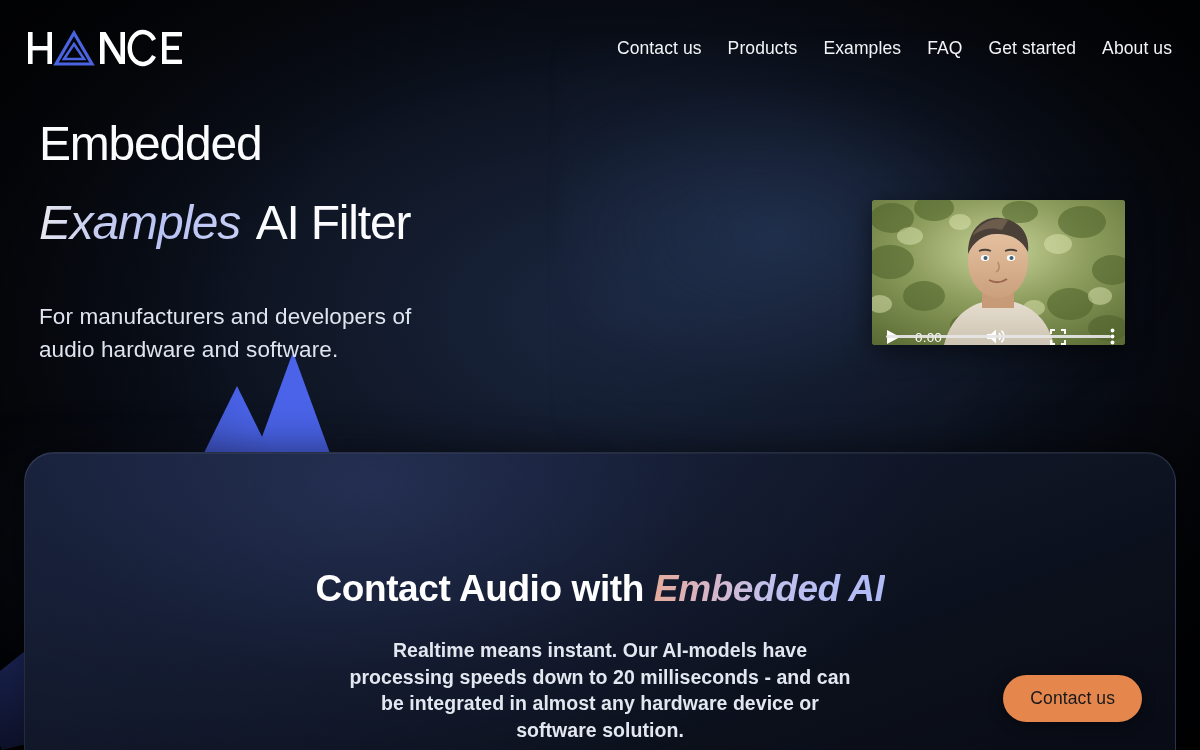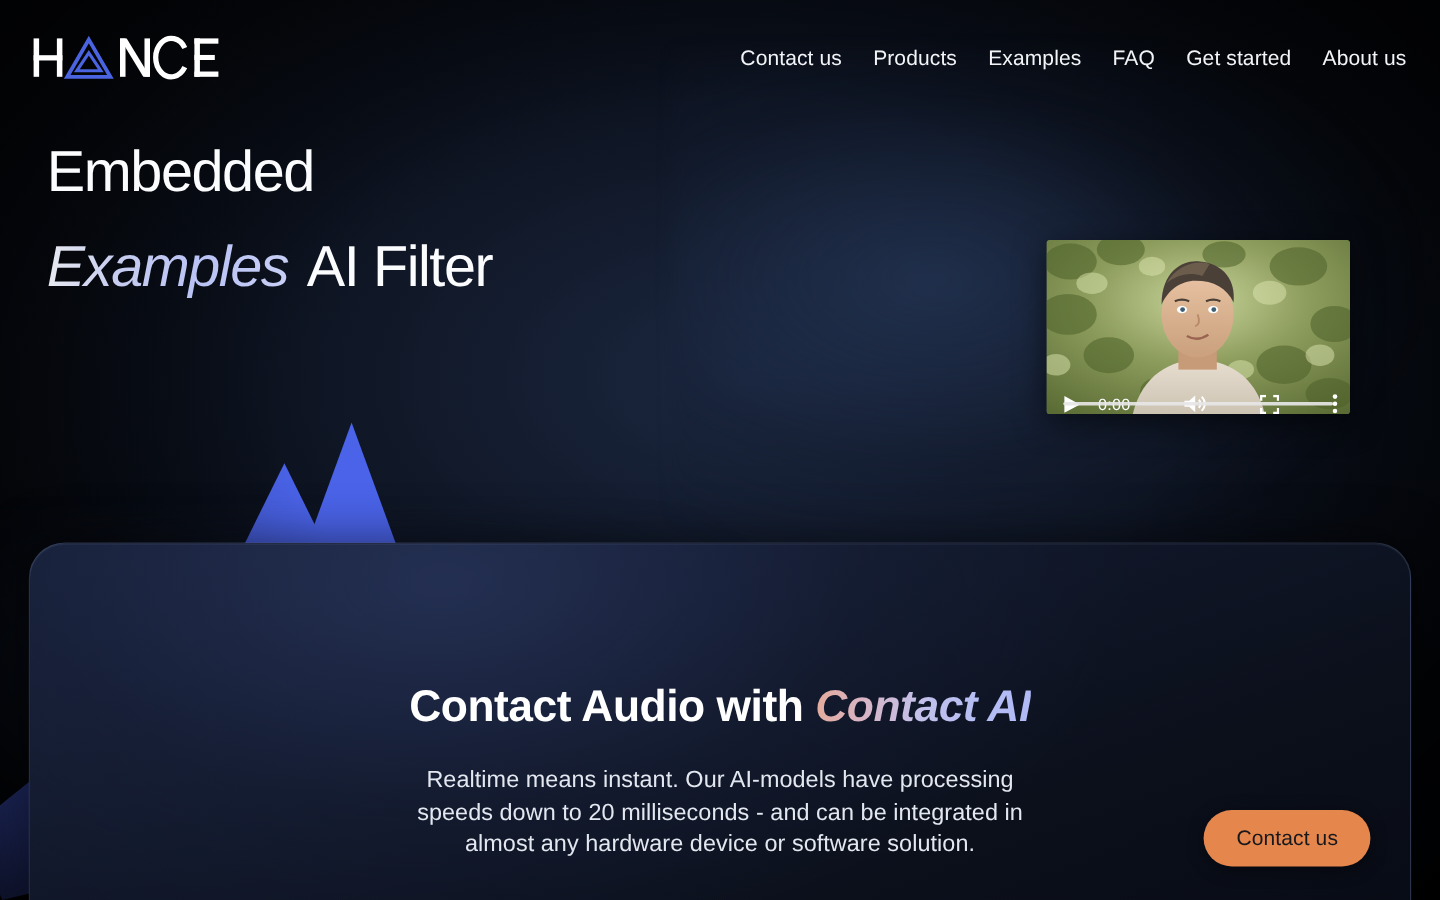--- a/index.html
+++ b/index.html
@@ -112,21 +112,21 @@
   }
   .card h2 .em {
     font-style:italic; font-weight:700;
     background:linear-gradient(92deg,#e4ab9b 0%,#d8b4c3 22%,#c3c0ea 48%,#b6bef4 75%,#b0baf5 100%);
     -webkit-background-clip:text; background-clip:text;
     -webkit-text-fill-color:transparent; color:transparent;
   }
   .card p {
     margin:26px auto 2px; width:520px;
     font-size:19.5px; line-height:26.5px; color:#e3e7f0;
-    font-weight:400; letter-spacing:.05px;
+    font-weight:700; letter-spacing:.05px;
   }
 
   
   .contact-btn {
     position:absolute; right:58px; bottom:28px; z-index:60;
     background:#e5864c; color:#17181c;
     border:none; border-radius:999px;
     padding:13px 27px; font-size:17.5px; font-weight:400;
     font-family:"Liberation Sans", sans-serif;
     cursor:pointer; letter-spacing:.1px;
@@ -190,20 +190,24 @@
       <a class="nav-item" href="#">About us</a>
     </nav>
   </div>
 
   <div class="hero">
     <h1>
       <span>Embedded</span><br>
       <span class="em">Examples</span>
       <span>AI Filter</span><br>
     </h1>
+    <div class="hero-sub">
+      <span>For manufacturers and developers of</span><br>
+      <span>audio hardware and software.</span>
+    </div>
   </div>
 
   <div class="video-wrap">
     <div class="video-poster">
       <svg width="253" height="145" viewBox="0 0 253 145" preserveAspectRatio="none">
         <defs>
           <radialGradient id="foliage" cx="50%" cy="35%" r="80%">
             <stop offset="0%" stop-color="#c8d39a"></stop>
             <stop offset="45%" stop-color="#8d9d5d"></stop>
             <stop offset="100%" stop-color="#5a6b34"></stop>
@@ -294,21 +298,21 @@
         </svg>
       </span>
     </div>
     <div class="progress-bar"></div>
   </div>
 
   <div class="card">
     <div class="card-inner">
       <h2>
         <span>Contact Audio with</span>
-        <span class="em">Contact AI</span>
+        <span class="em">Embedded AI</span>
       </h2>
       <p>Realtime means instant. Our AI-models have processing speeds down to 20 milliseconds - and can be integrated in almost any hardware device or software solution.</p>
     </div>
   </div>
 
   <div class="vignette"></div>
 
   <button class="contact-btn">Contact us</button>
 </div>
 

